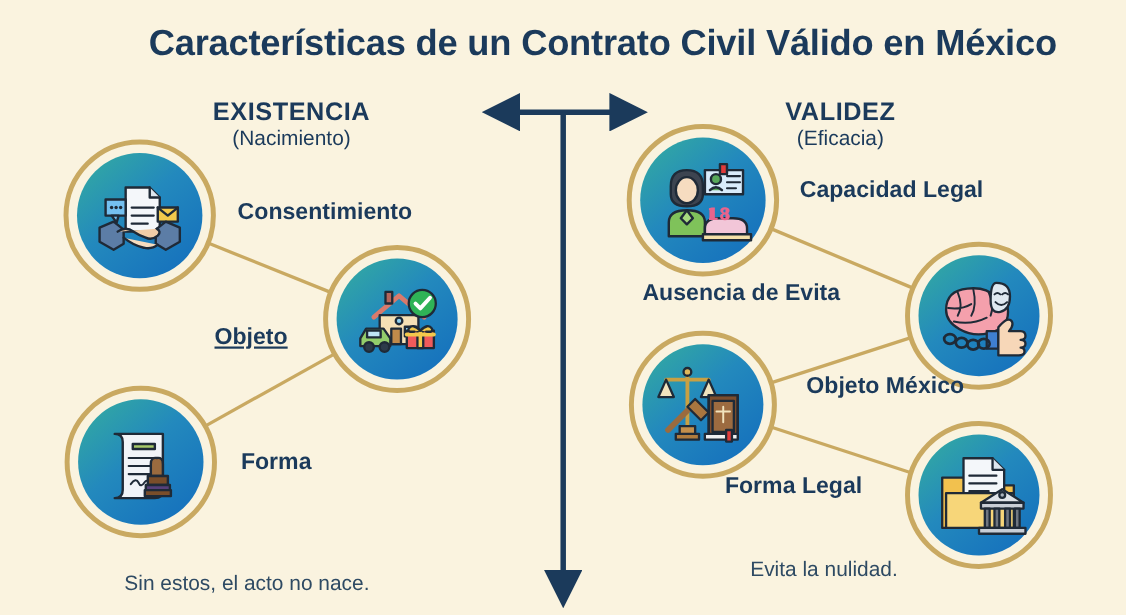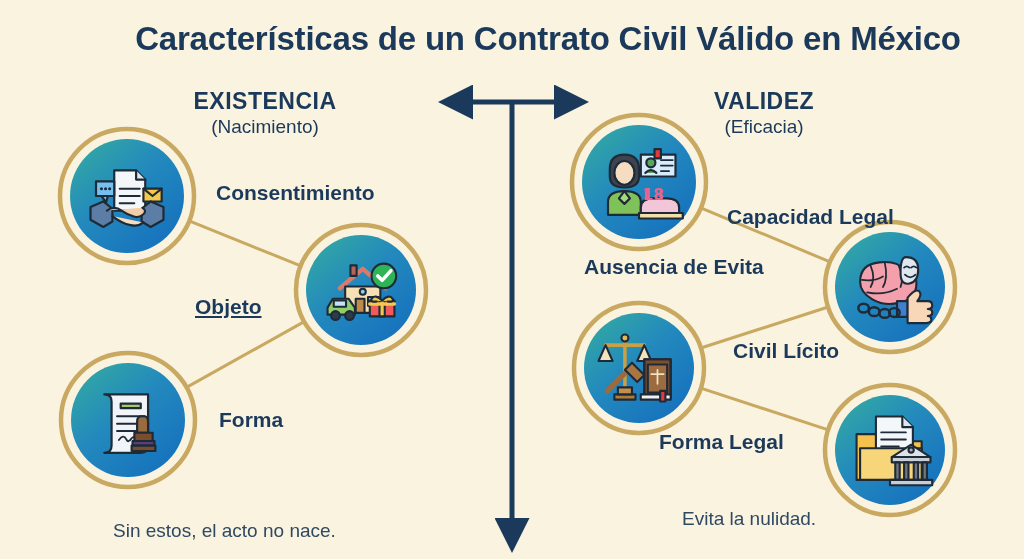--- a/index.html
+++ b/index.html
@@ -236,22 +236,22 @@
 
     <div class="col-head" style="left:105px;top:88px;width:320px;">
       <div class="main">EXISTENCIA</div>
       <div class="sub">(Nacimiento)</div>
     </div>
 
     <div id="node-labels">
         <div class="node-label" style="left: 216px; top: 181px;">Consentimiento</div>
         <div class="node-label" style="left: 195px; top: 295px; text-decoration: underline;">Objeto</div>
         <div class="node-label" style="left: 219px; top: 408px;">Forma</div>
-        <div class="node-label" style="left: 727px; top: 161px; margin-top: 44px;">Capacidad Legal</div>
+        <div class="node-label" style="left: 727px; top: 161px;">Capacidad Legal</div>
         <div class="node-label" style="left: 584px; top: 255px;">Ausencia de Evita</div>
-        <div class="node-label" style="left: 733px; top: 339px;">Civil Lícito</div>
+        <div class="node-label" style="left: 733px; top: 339px;">Objeto México</div>
         <div class="node-label" style="left: 659px; top: 430px;">Forma Legal</div>
       </div>
 
     <div class="footnote" style="left:113px;top:520px;">Sin estos, el acto no nace.</div>
     <div class="footnote" style="left:682px;top:508px;">Evita la nulidad.</div>
   </div>
 </div>
 
 </body></html>

